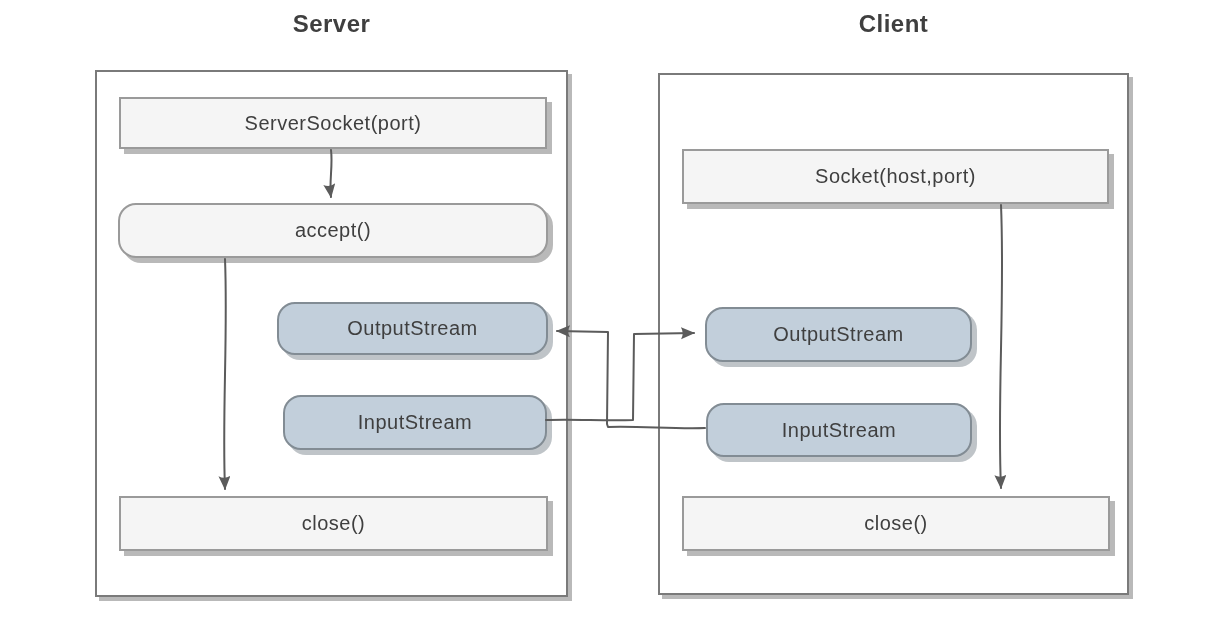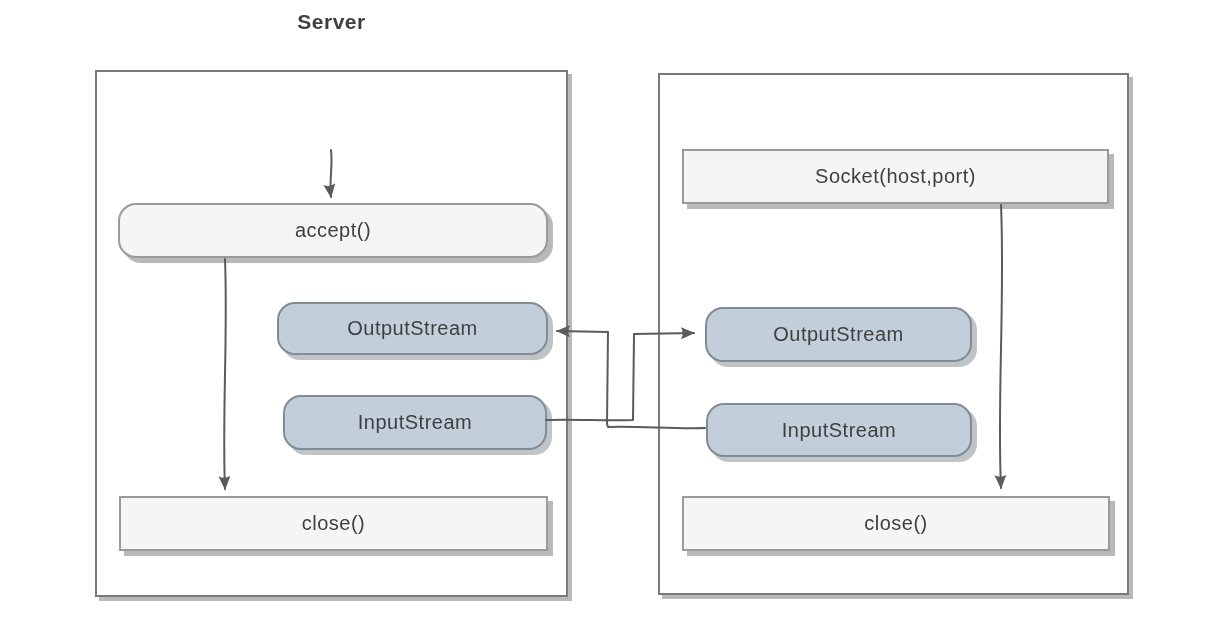--- a/index.html
+++ b/index.html
@@ -1,21 +1,21 @@
 <!DOCTYPE html>
 <html style="--stream-fill: #c2cfdb; --stream-border: #828c94; --process-fill: #f5f5f5; --process-border: #9a9a9a; --container-border: #7a7a7a; --connector: #5b5b5b; --text: #3f3f3f;"><head>
 <meta charset="utf-8">
 <style>
   html,body{margin:0;padding:0;background:#ffffff;}
   .canvas{
     position:relative;width:1209px;height:622px;background:#ffffff;overflow:hidden;
     font-family:"Liberation Sans","DejaVu Sans",sans-serif;
   }
   .section-title{
-    position:absolute;text-align:center;font-weight:bold;font-size:21px;
+    position:absolute;text-align:center;font-weight:bold;font-size:24px;
     color:var(--text,#3f3f3f);letter-spacing:0.5px;
   }
   .panel{
     position:absolute;background:#ffffff;
     border:2px solid var(--container-border,#7a7a7a);
     box-shadow:4px 4px 0 #b9b9b9;
     box-sizing:border-box;
   }
   .node{
     position:absolute;display:flex;align-items:center;justify-content:center;
@@ -35,24 +35,26 @@
   }
   .wires{position:absolute;left:0;top:0;pointer-events:none;}
   .wire{fill:none;stroke:var(--connector,#5b5b5b);stroke-width:2;stroke-linecap:round;stroke-linejoin:round;}
 </style>
 </head>
 <body>
 
 <div class="canvas">
 
   <div class="section-title" style="left:95px;top:10px;width:473px;">Server</div>
+  <div class="section-title" style="left:658px;top:10px;width:471px;">Client</div>
 
   <div class="panel" style="left:95px;top:70px;width:473px;height:527px;"></div>
   <div class="panel" style="left:658px;top:73px;width:471px;height:522px;"></div>
 
+  <div class="node proc" style="left:119px;top:97px;width:428px;height:52px;">ServerSocket(port)</div>
   <div class="node proc" style="left:118px;top:203px;width:430px;height:55px;border-radius:18px;">accept()</div>
   <div class="node stream" style="left:277px;top:302px;width:271px;height:53px;">OutputStream</div>
   <div class="node stream" style="left:283px;top:395px;width:264px;height:55px;">InputStream</div>
   <div class="node proc" style="left:119px;top:496px;width:429px;height:55px;">close()</div>
 
   <div class="node proc" style="left:682px;top:149px;width:427px;height:55px;">Socket(host,port)</div>
   <div class="node stream" style="left:705px;top:307px;width:267px;height:55px;">OutputStream</div>
   <div class="node stream" style="left:706px;top:403px;width:266px;height:54px;">InputStream</div>
   <div class="node proc" style="left:682px;top:496px;width:428px;height:55px;">close()</div>
 

